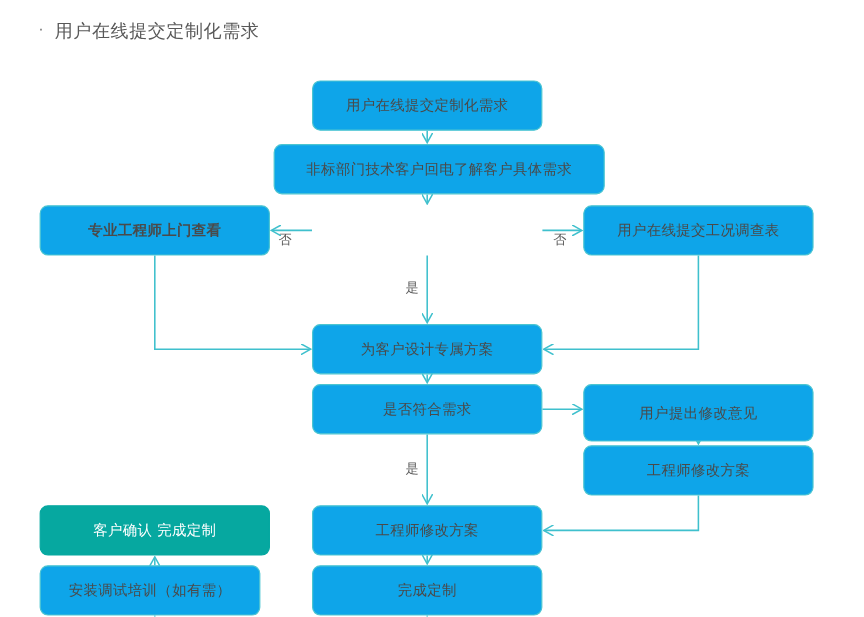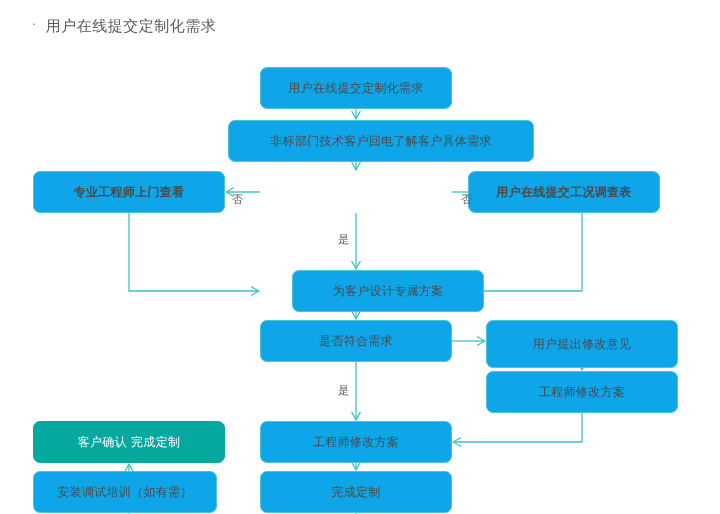--- a/index.html
+++ b/index.html
@@ -122,30 +122,30 @@
 
       <path d="M 129 471 L 129 465" marker-end="url(#ar)"></path>
 
       <path d="M 129 513 L 129 514"></path>
     </g>
   </svg>
 
   <div class="node" style="left:260px; top:67px; width:192px; height:42px;">
       <span>用户在线提交定制化需求</span>
     </div>
-  <div class="node" style="left:228px; top:120px; width:306px; height:42px;">
+  <div class="node" style="left:228px; top:120px; width:276px; height:42px;">
       <span>非标部门技术客户回电了解客户具体需求</span>
     </div>
   <div class="node" style="left:33px;  top:171px; width:192px; height:42px;font-weight:bold;">
       <span>专业工程师上门查看</span>
     </div>
-  <div class="node" style="left:468px; top:171px; width:192px; height:42px;font-weight:bold;">
+  <div class="node" style="left:486px; top:171px; width:192px; height:42px;">
       <span>用户在线提交工况调查表</span>
     </div>
-  <div class="node" style="left:260px; top:270px; width:192px; height:42px;margin-left:32px;">
+  <div class="node" style="left:260px; top:270px; width:192px; height:42px;">
       <span>为客户设计专属方案</span>
     </div>
   <div class="node" style="left:260px; top:320px; width:192px; height:42px;">
       <span>是否符合需求</span>
     </div>
   <div class="node" style="left:486px; top:320px; width:192px; height:48px;">
       <span>用户提出修改意见</span>
     </div>
   <div class="node" style="left:486px; top:371px; width:192px; height:42px;">
       <span>工程师修改方案</span>

